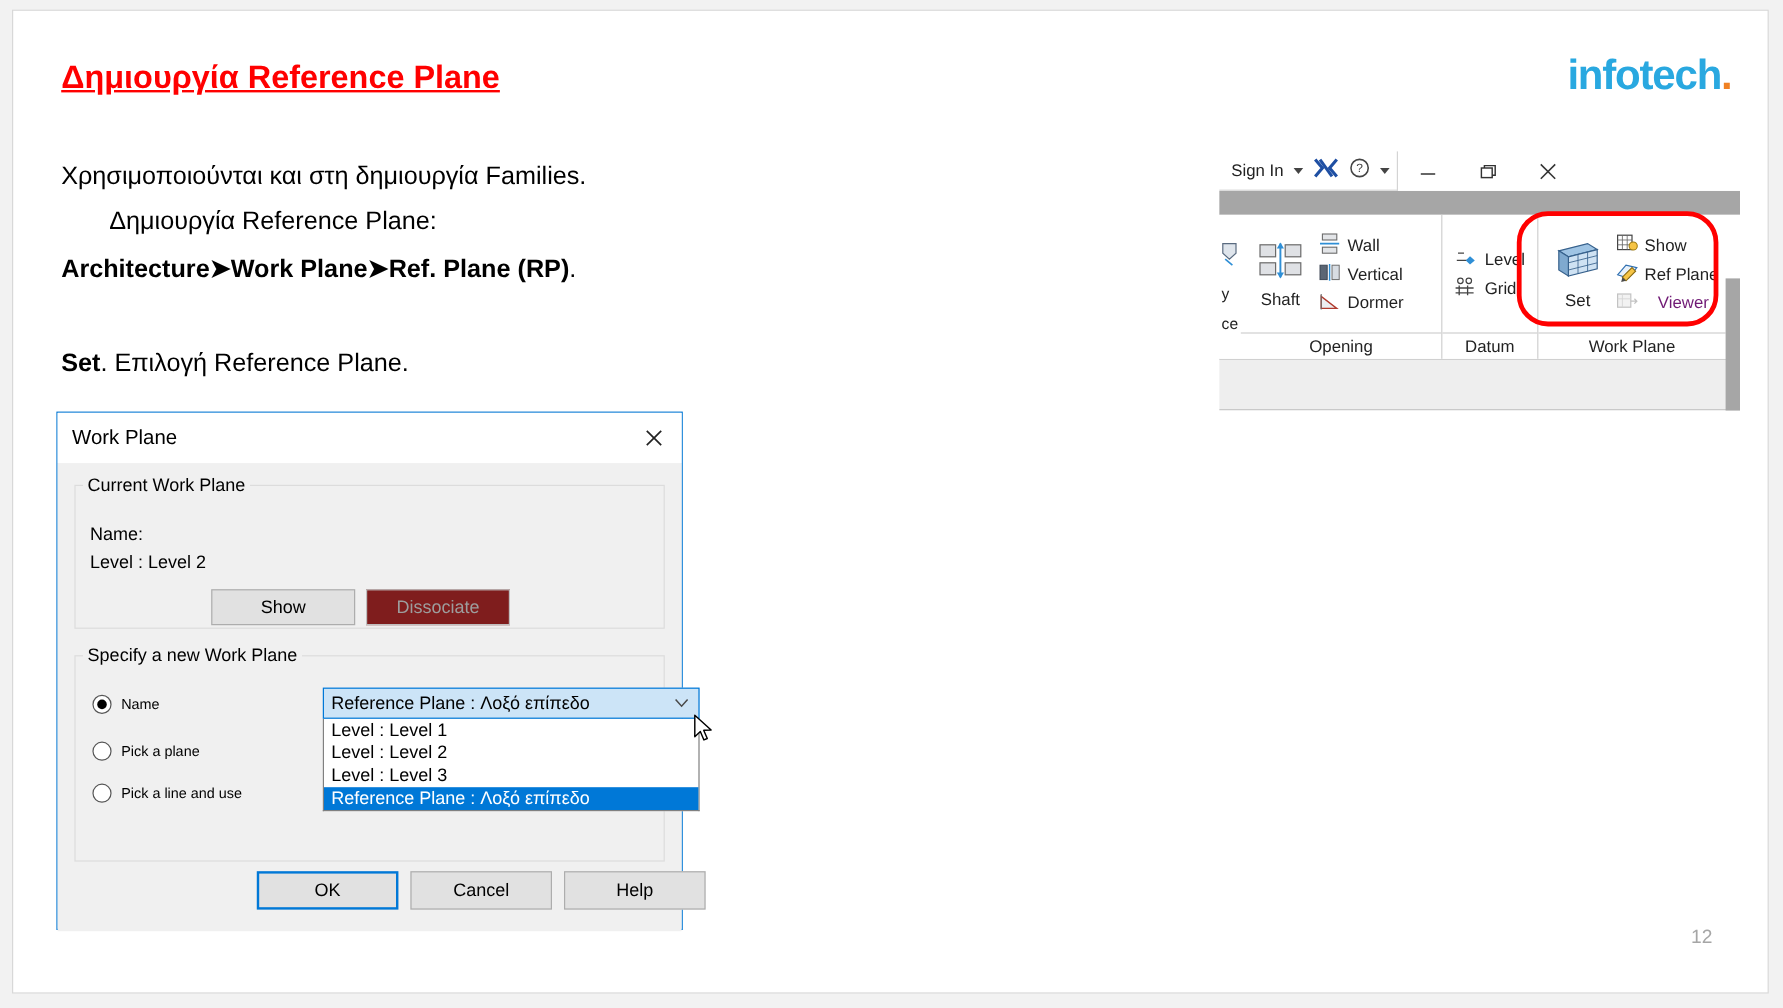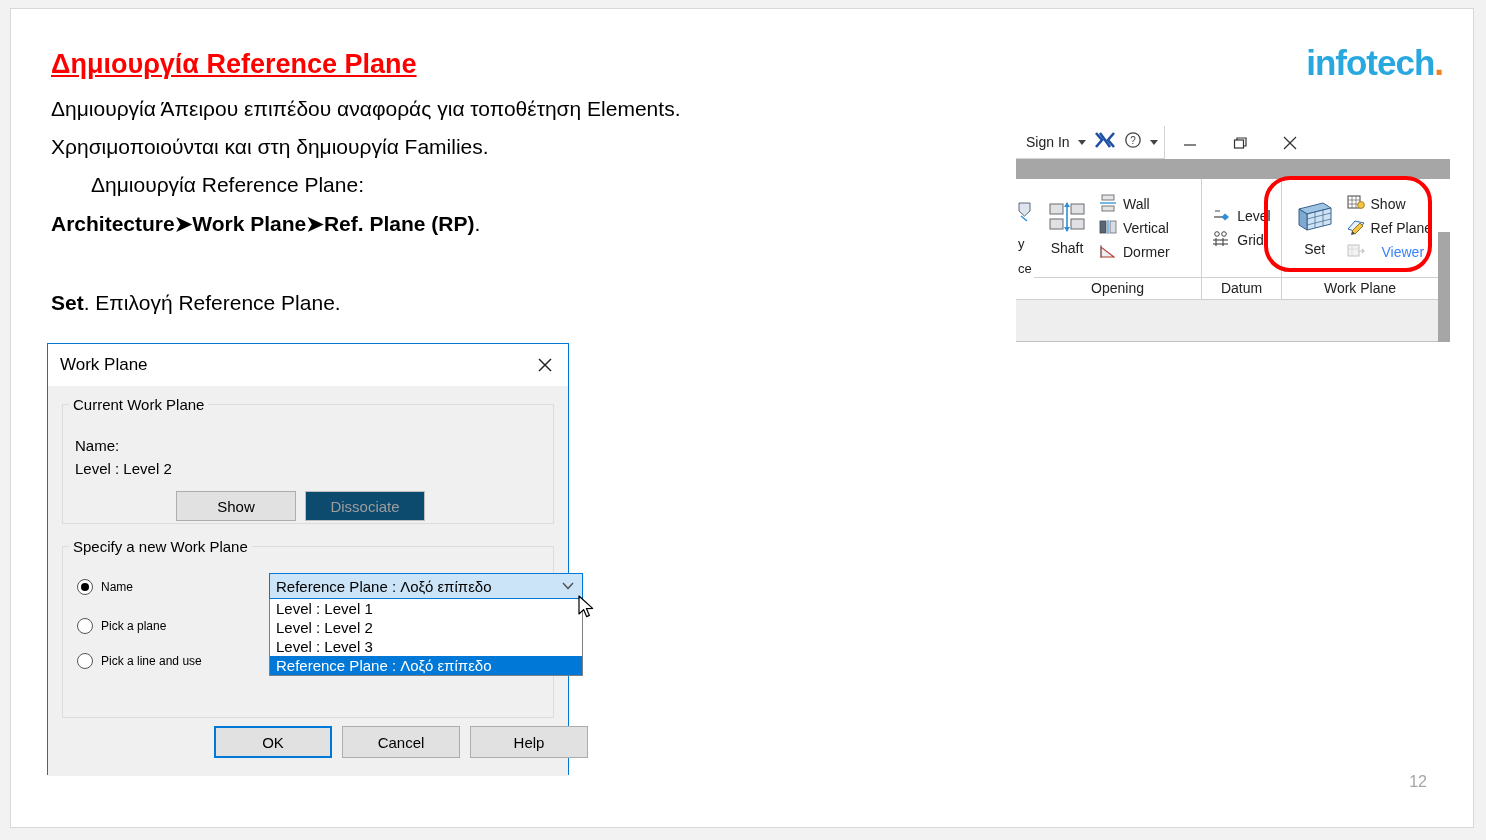--- a/index.html
+++ b/index.html
@@ -163,21 +163,21 @@
     color: #000;
     font-family: "Liberation Sans", sans-serif;
     display: flex;
     align-items: center;
     justify-content: center;
     box-sizing: border-box;
     cursor: default;
   }
   .btn.disabled {
     color: #9d9d9d;
-    background: #0c4a6e;
+    background: #7f1d1d;
     border-color: #bfbfbf;
   }
   .btn.default {
     border: 2px solid #0078d7;
   }
   #btn-show      { left: 113px; top: 78px;  width: 120px; height: 30px; }
   #btn-dissociate{ left: 242px; top: 78px;  width: 120px; height: 30px; }
 
   
   .radio-row {
@@ -356,21 +356,21 @@
   .small-col { display: flex; flex-direction: column; justify-content: center; gap: 3px; }
   .small-btn {
     display: flex;
     align-items: center;
     gap: 5px;
     font-size: 14px;
     color: #222;
     cursor: default;
     white-space: nowrap;
   }
-  .small-btn.disabled { color: #3b82f6; gap: 16px; }
+  .small-btn.disabled { color: #701a75; gap: 16px; }
   #ribbon-bottom {
     height: 41px;
     background: #eeeeee;
     border-top: 1px solid #d0d0d0;
     border-bottom: 1px solid #c0c0c0;
   }
   #ribbon-scroll-right {
     position: absolute;
     right: 0;
     top: 53px;
@@ -392,21 +392,20 @@
   }
 </style>
 </head>
 <body>
 
 <div id="slide">
   <div id="page">
 
     <div id="title">Δημιουργία Reference Plane</div>
 
-    <div class="body-line" id="line1">Δημιουργία Άπειρου επιπέδου αναφοράς για τοποθέτηση Elements.</div>
     <div class="body-line" id="line2">Χρησιμοποιούνται και στη δημιουργία Families.</div>
     <div class="body-line" id="line3">Δημιουργία Reference Plane:</div>
 
     <div class="body-line" id="line4"><span>Architecture➤Work Plane➤Ref. Plane (RP)</span><span class="tail">.</span></div>
 
     <div class="body-line" id="line5"><span class="lead">Set</span><span>. Επιλογή Reference Plane.</span></div>
 
     <div id="pagenum">12</div>
 
     <div id="logo"><span class="b">info</span><span class="n">tech</span><span class="dot">.</span></div>

